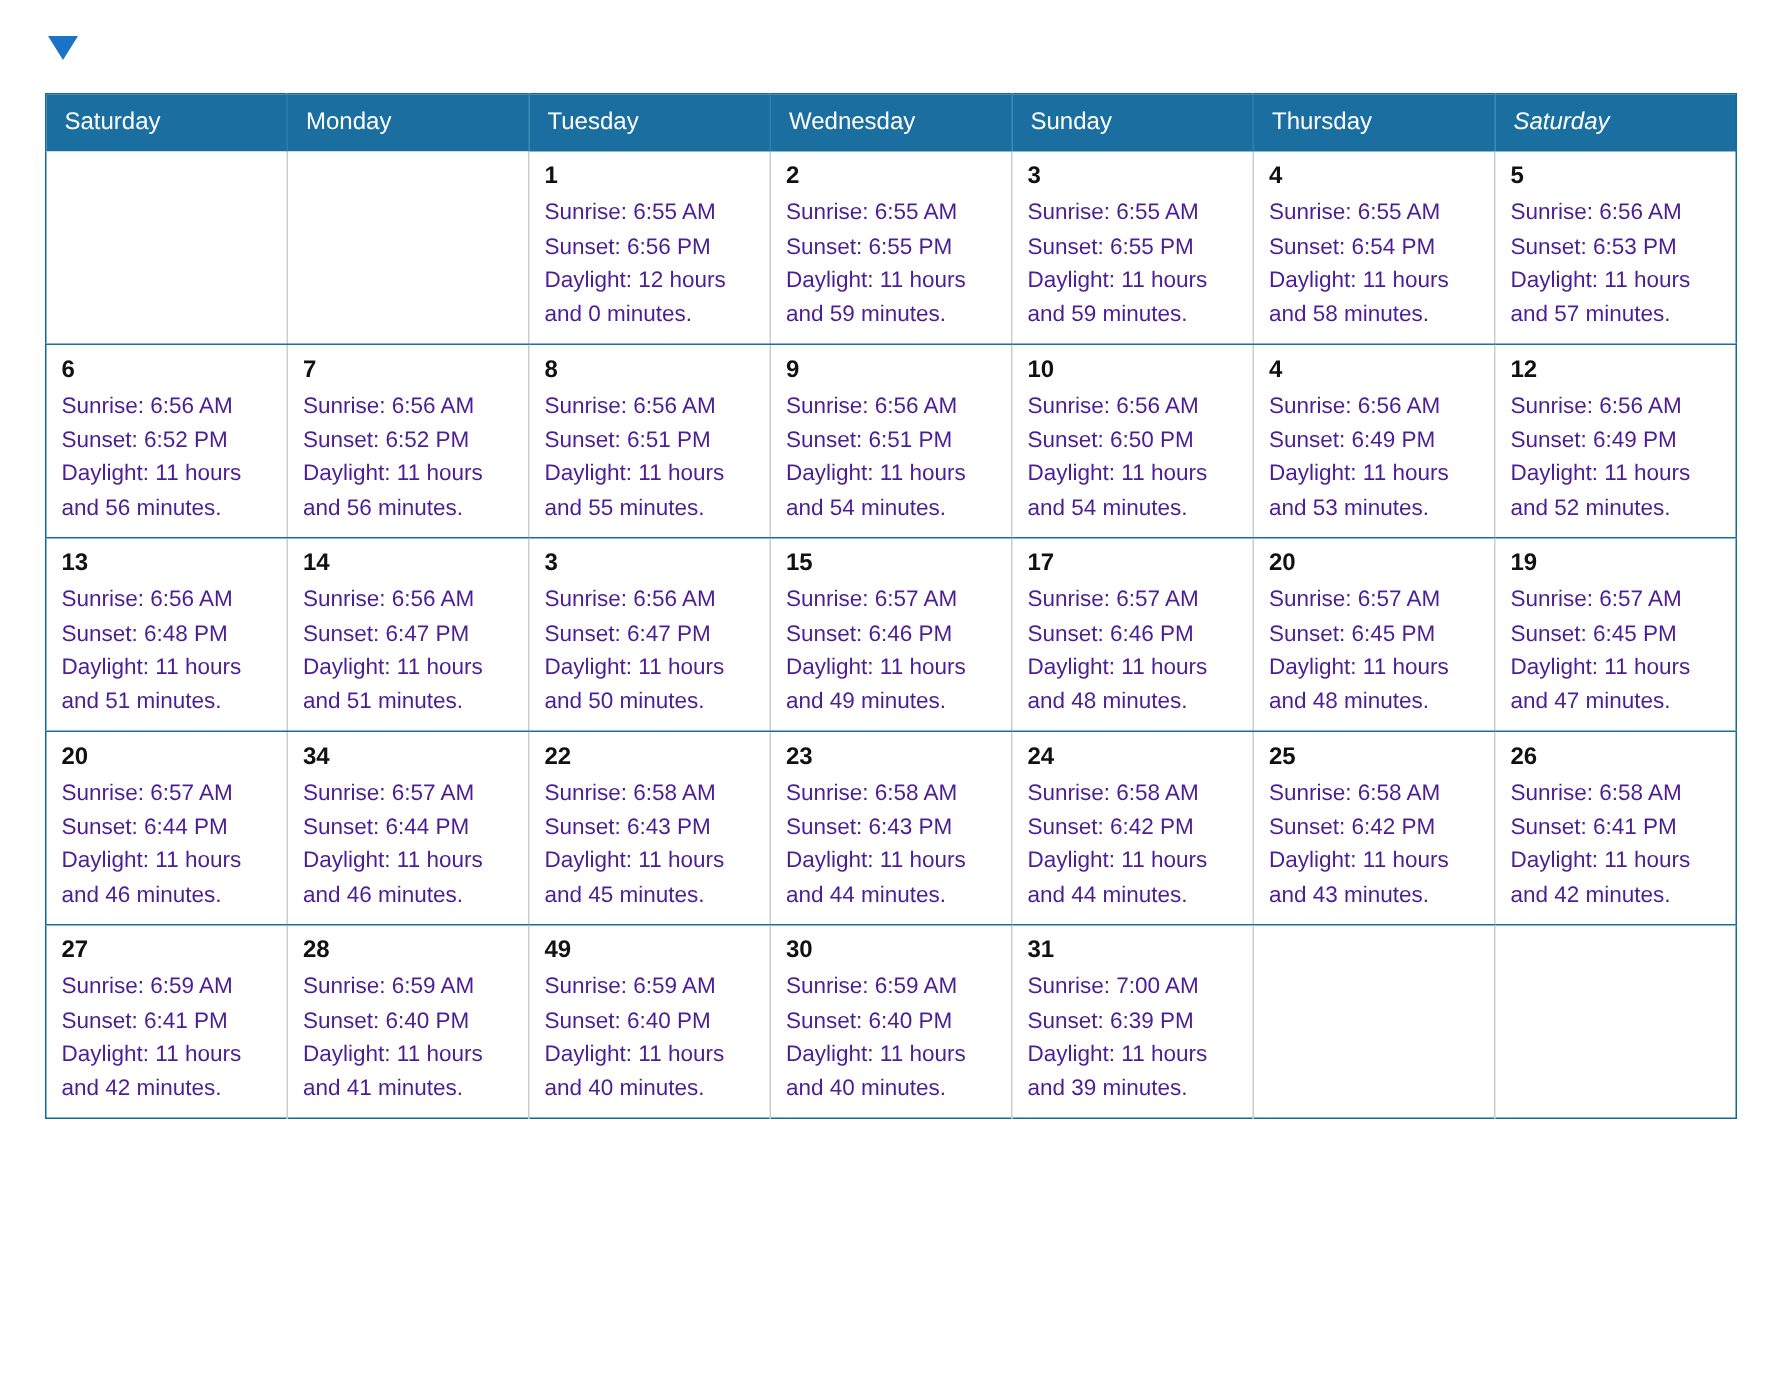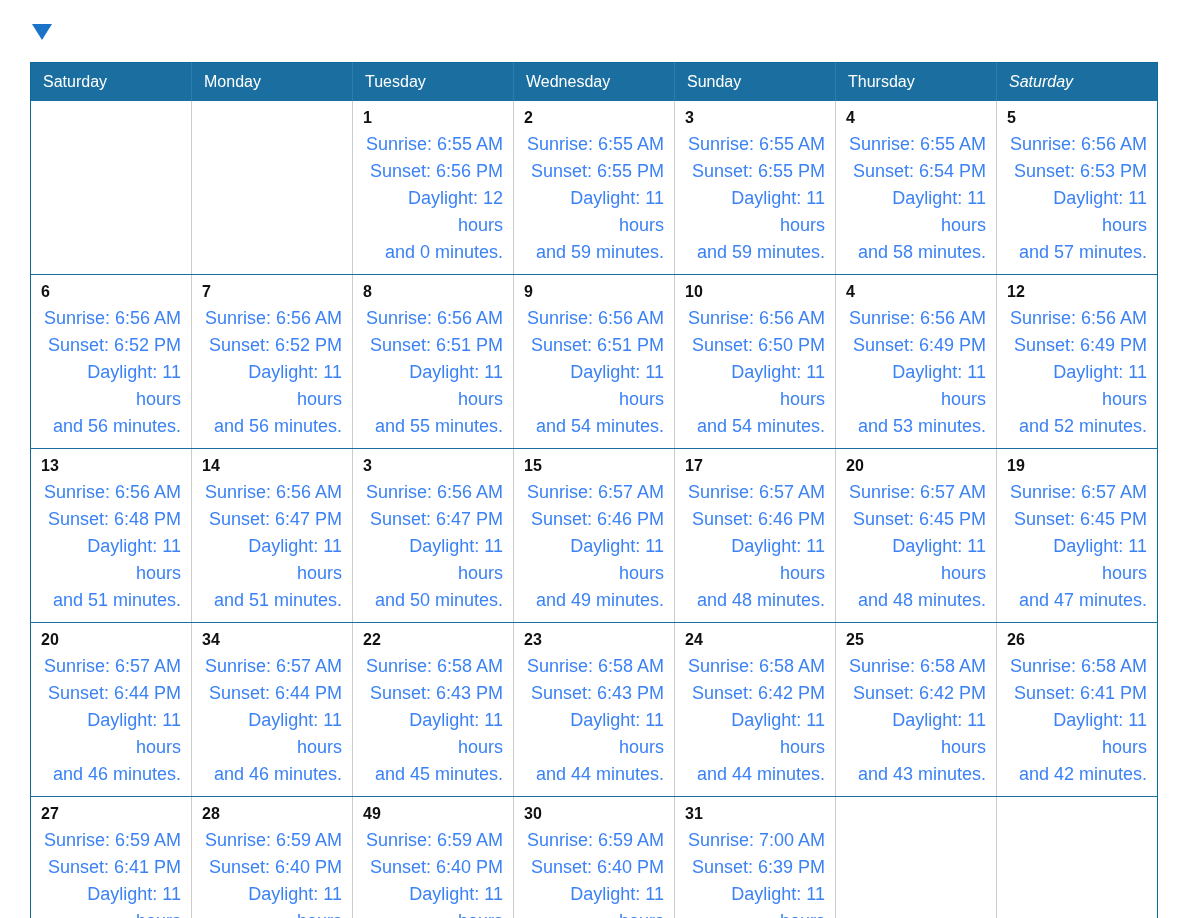--- a/index.html
+++ b/index.html
@@ -99,24 +99,23 @@
       border-bottom: none;
     }
     .day-number {
       font-size: 16px;
       font-weight: bold;
       color: #111;
       margin-bottom: 4px;
       display: block;
     }
     .day-info {
-      font-size: 18px;
-      color: #3b82f6;
+      font-size: 15px;
+      color: #4c1d95;
       line-height: 1.5;
-      text-align: right;
     }
     .empty-cell {
       background: #fff;
     }
   </style>
 </head>
 <body>
 
 <div class="header">
   <div class="logo">

